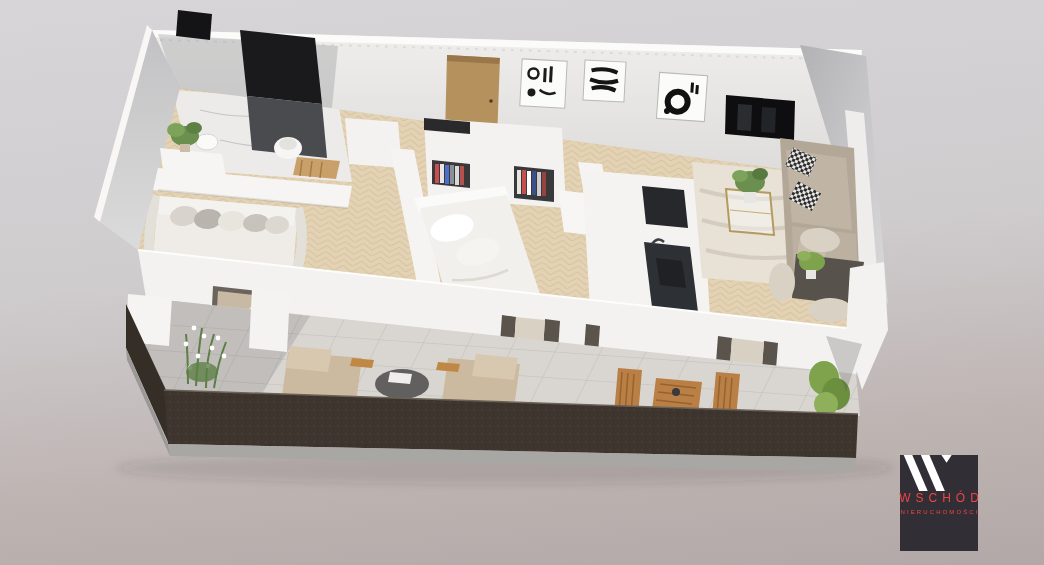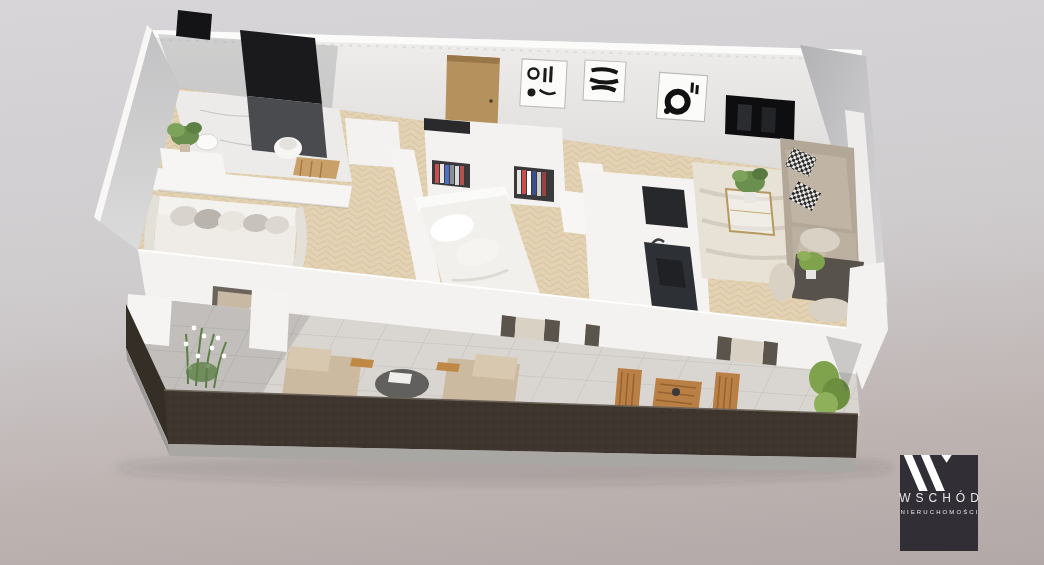--- a/index.html
+++ b/index.html
@@ -6,21 +6,21 @@
   body{
     width:1044px;height:565px;overflow:hidden;
     font-family:"Liberation Sans", sans-serif;
     background:linear-gradient(175deg,#d7d5d8 0%,#cfccce 45%,#bdb3b1 78%,#b2a8a7 100%);
   }
   .stage{position:relative;width:1044px;height:565px;}
   .stage svg{position:absolute;left:0;top:0;}
   .logo{
     position:absolute;left:900px;top:455px;width:78px;height:96px;
     display:flex;flex-direction:column;align-items:center;justify-content:center;
-    background:#312f35;color:#e5e5e5;
+    background:#312f35;color:#ef4444;
   }
   .logo .mark{margin-bottom:9px;}
   .logo .brand{
     font-size:12px;font-weight:400;letter-spacing:5px;text-indent:5px;
     line-height:1;white-space:nowrap;
   }
   .logo .tagline{
     margin-top:5px;font-size:6px;font-weight:400;letter-spacing:2.1px;text-indent:2.1px;
     line-height:1;white-space:nowrap;
   }

